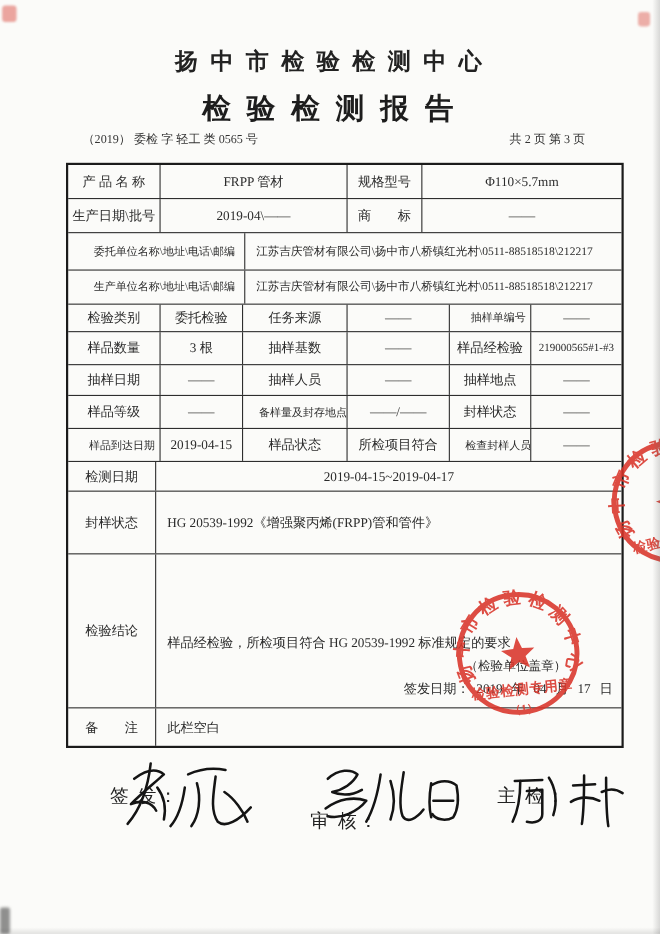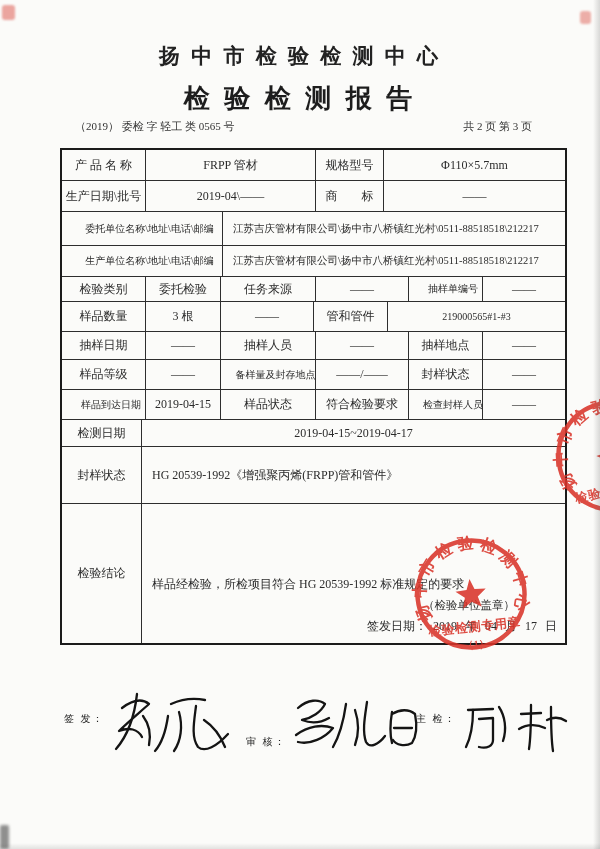--- a/index.html
+++ b/index.html
@@ -39,21 +39,21 @@
   .fs11{font-size:10px;padding-left:15px;}
   .fs105{font-size:10.5px;}
   .fs10{font-size:10px;}
   .flex1{flex:1;}
   .rel{position:relative;}
   .concl-text{position:absolute;left:10px;top:36px;font-size:12px;white-space:nowrap;margin-top:36px;}
   .seal-note{position:absolute;right:50px;top:94px;font-size:11.5px;}
   .issue-line{position:absolute;right:8px;top:114px;font-size:12px;word-spacing:5px;}
   .issue-line span{margin-left:6px;}
   
-  .sig-label{position:absolute;font-size:10px;letter-spacing:2px;color:#222;}
+  .sig-label{position:absolute;font-size:17px;letter-spacing:2px;color:#222;margin-left:36px;}
   .sig{position:absolute;}
   .sig svg path{fill:none;stroke:#141414;stroke-width:2.3;stroke-linecap:round;stroke-linejoin:round;}
   
   .stamp{position:absolute;opacity:0.88;}
   .stamp text{font-family:"Liberation Serif",serif;font-weight:bold;}
   
   .edge-right{position:absolute;top:0;right:0;width:7px;height:100%;
     background:linear-gradient(to right,rgba(0,0,0,0),rgba(90,90,90,0.22));}
   .bottom-shadow{position:absolute;left:0;bottom:0;width:100%;height:6px;
     background:linear-gradient(to top,rgba(0,0,0,0.10),rgba(0,0,0,0));}
@@ -107,22 +107,23 @@
       <div class="c" style="width:75px">委托检验</div>
       <div class="c" style="width:95px">任务来源</div>
       <div class="c" style="width:93px">——</div>
       <div class="c fs11" style="width:74px">抽样单编号</div>
       <div class="c flex1">——</div>
     </div>
 
     <div class="trow" style="height:30px">
       <div class="c" style="width:83px">样品数量</div>
       <div class="c" style="width:75px">3 根</div>
+      <div class="c" style="width:95px">抽样基数</div>
       <div class="c" style="width:93px">——</div>
-      <div class="c" style="width:74px">管和管件</div>
+      <div class="c" style="width:74px">样品经检验</div>
       <div class="c flex1 fs10">219000565#1-#3</div>
     </div>
 
     <div class="trow" style="height:28px">
       <div class="c" style="width:83px">抽样日期</div>
       <div class="c" style="width:75px">——</div>
       <div class="c" style="width:95px">抽样人员</div>
       <div class="c" style="width:93px">——</div>
       <div class="c" style="width:74px">抽样地点</div>
       <div class="c flex1">——</div>
@@ -134,21 +135,21 @@
       <div class="c fs11" style="width:95px">备样量及封存地点</div>
       <div class="c" style="width:93px">——/——</div>
       <div class="c" style="width:74px">封样状态</div>
       <div class="c flex1">——</div>
     </div>
 
     <div class="trow" style="height:30px">
       <div class="c fs11" style="width:83px">样品到达日期</div>
       <div class="c" style="width:75px">2019-04-15</div>
       <div class="c" style="width:95px">样品状态</div>
-      <div class="c" style="width:93px">符合检验要求</div>
+      <div class="c" style="width:93px">所检项目符合</div>
       <div class="c fs11" style="width:74px">检查封样人员</div>
       <div class="c flex1">——</div>
     </div>
 
     <div class="trow" style="height:27px">
       <div class="c" style="width:79px">检测日期</div>
       <div class="c flex1">2019-04-15~2019-04-17</div>
     </div>
 
     <div class="trow" style="height:57px">
@@ -160,20 +161,24 @@
       <div class="c" style="width:79px">检验结论</div>
       <div class="c flex1 rel">
         <div class="concl-text">样品经检验，所检项目符合 HG 20539-1992 标准规定的要求</div>
         <div class="seal-note">（检验单位盖章）</div>
         <div class="issue-line">
           <span>签发日期：</span><span>2019 年 04 月 17 日</span>
         </div>
       </div>
     </div>
 
+    <div class="trow" style="height:35px">
+      <div class="c" style="width:79px">备　　注</div>
+      <div class="c flex1 left">此栏空白</div>
+    </div>
 
   </div>
 
   <div class="sig-label" style="left:64px;top:712px">签  发：</div>
   <div class="sig" style="left:108px;top:686px">
     
     <svg width="132" height="76" viewBox="0 0 132 76">
       <path d="M14,22 C26,13 35,13 41,18 C31,27 21,35 11,45 C21,41 30,43 34,51"></path>
       <path d="M29,8 C27,26 21,48 8,63"></path>
       <path d="M35,30 C41,38 43,49 41,59"></path>

